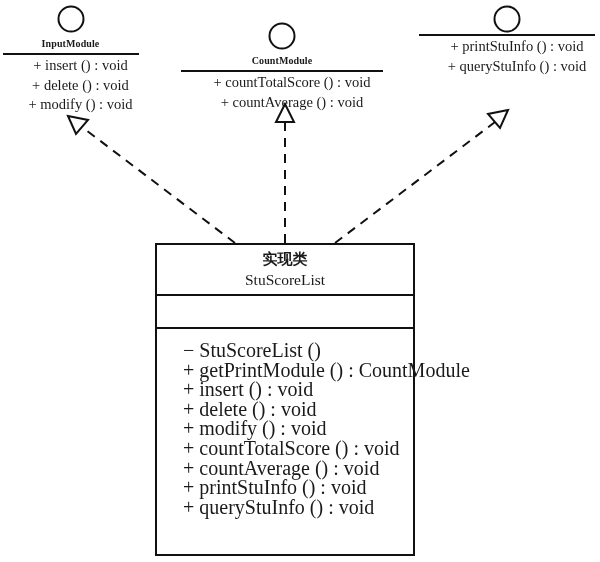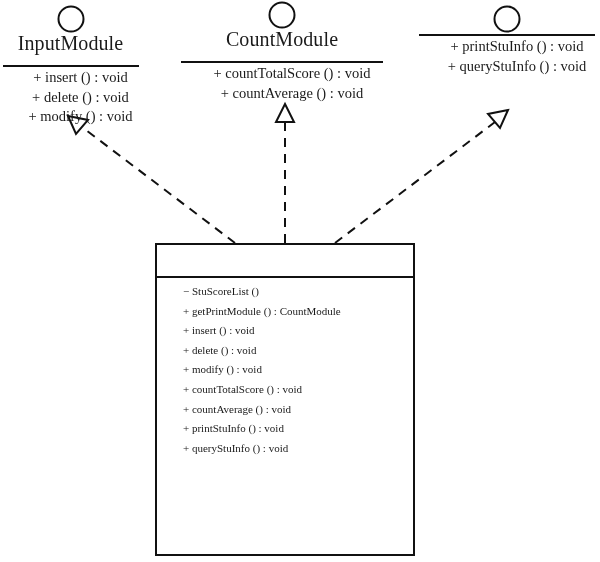--- a/index.html
+++ b/index.html
@@ -31,25 +31,26 @@
   
   .interface {
     position: absolute;
     text-align: center;
   }
   .lollipop {
     display: block;
     margin: 0 auto;
   }
   .iface-name {
-    font-size: 20px;
+    font-size: 10px;
     line-height: 19px;
     letter-spacing: 0.1px;
     white-space: nowrap;
-    padding-bottom: 12px;
+    padding-bottom: 0;
+    font-weight: bold;
   }
   .iface-rule {
     height: 0;
     border-top: 2px solid #111111;
     margin: 0 auto 1px auto;
   }
   .iface-ops {
     font-size: 14.5px;
     line-height: 19.5px;
     white-space: nowrap;
@@ -86,22 +87,22 @@
   .class-name {
     font-size: 15.5px;
     line-height: 21px;
   }
   .compartment-attrs {
     height: 33px;
     border-bottom: 2px solid #111111;
     box-sizing: border-box;
   }
   .compartment-ops {
-    padding: 4px 0 0 6px;
-    font-size: 11px;
+    padding: 12px 0 0 6px;
+    font-size: 20px;
     line-height: 19.6px;
   }
   .compartment-ops .op-line {
     text-align: left;
     white-space: pre;
   }
 </style>
 </head>
 <body>
 
@@ -133,21 +134,21 @@
     </svg>
     <div class="iface-name">InputModule</div>
     <div class="iface-rule" style="width:136px;"></div>
     <div class="iface-ops">
       <div class="op-line">+ insert () : void</div>
       <div class="op-line">+ delete () : void</div>
       <div class="op-line">+ modify () : void</div>
     </div>
   </div>
 
-  <div class="interface" style="left:180px; top:0; width:204px;">
+  <div class="interface" style="left:180px; top:21px; width:204px;">
     <svg class="lollipop" width="30" height="30" viewBox="0 0 30 30">
       <circle cx="15" cy="15" r="12.5" fill="#ffffff" stroke="#111111" stroke-width="2"></circle>
     </svg>
     <div class="iface-name">CountModule</div>
     <div class="iface-rule" style="width:202px;"></div>
     <div class="iface-ops">
       <div class="op-line">+ countTotalScore () : void</div>
       <div class="op-line">+ countAverage () : void</div>
     </div>
   </div>
@@ -158,20 +159,24 @@
     </svg>
     <div class="iface-rule" style="width:176px;"></div>
     <div class="iface-ops">
       <div class="op-line">+ printStuInfo () : void</div>
       <div class="op-line">+ queryStuInfo () : void</div>
     </div>
   </div>
 
   <div id="class-box">
 
+    <div class="compartment-title">
+      <div class="stereo-cn">实现类</div>
+      <div class="class-name">StuScoreList</div>
+    </div>
 
     <div class="compartment-attrs"></div>
 
     <div class="compartment-ops">
       <div class="op-line">− StuScoreList ()</div>
       <div class="op-line">+ getPrintModule () : CountModule</div>
       <div class="op-line">+ insert () : void</div>
       <div class="op-line">+ delete () : void</div>
       <div class="op-line">+ modify () : void</div>
       <div class="op-line">+ countTotalScore () : void</div>

